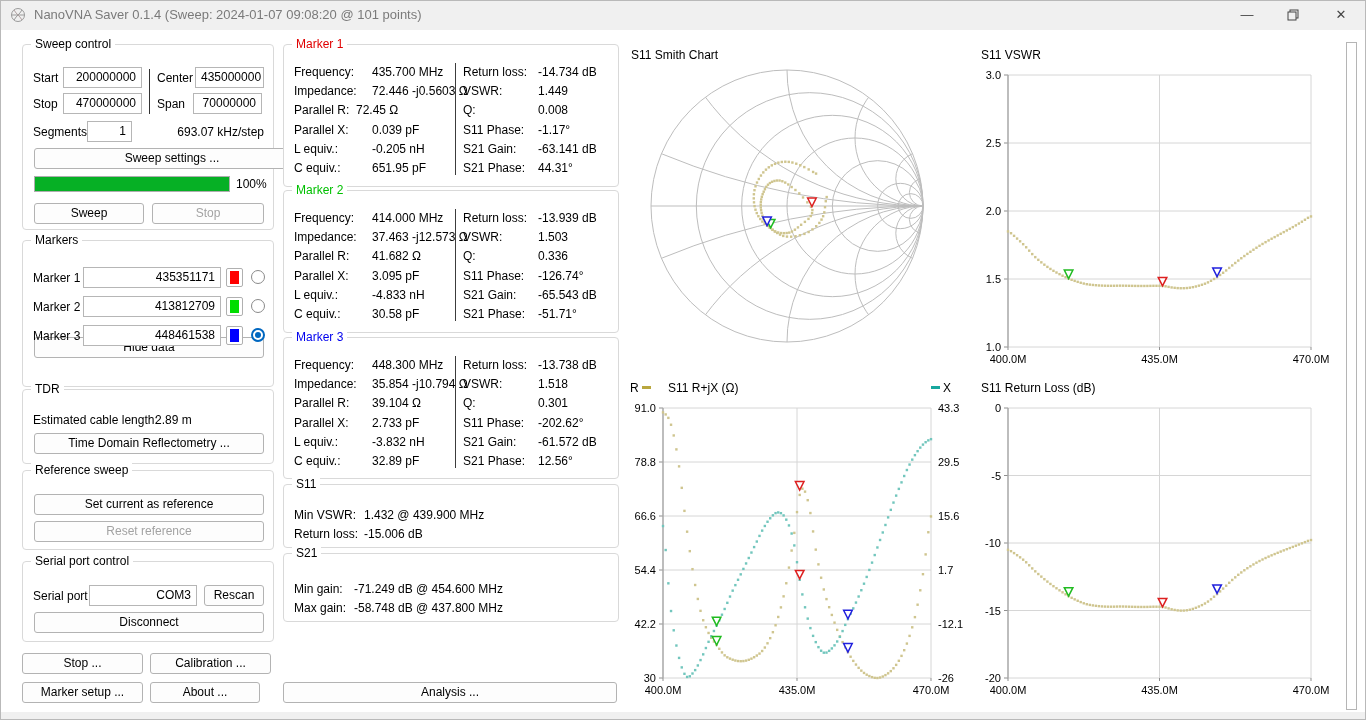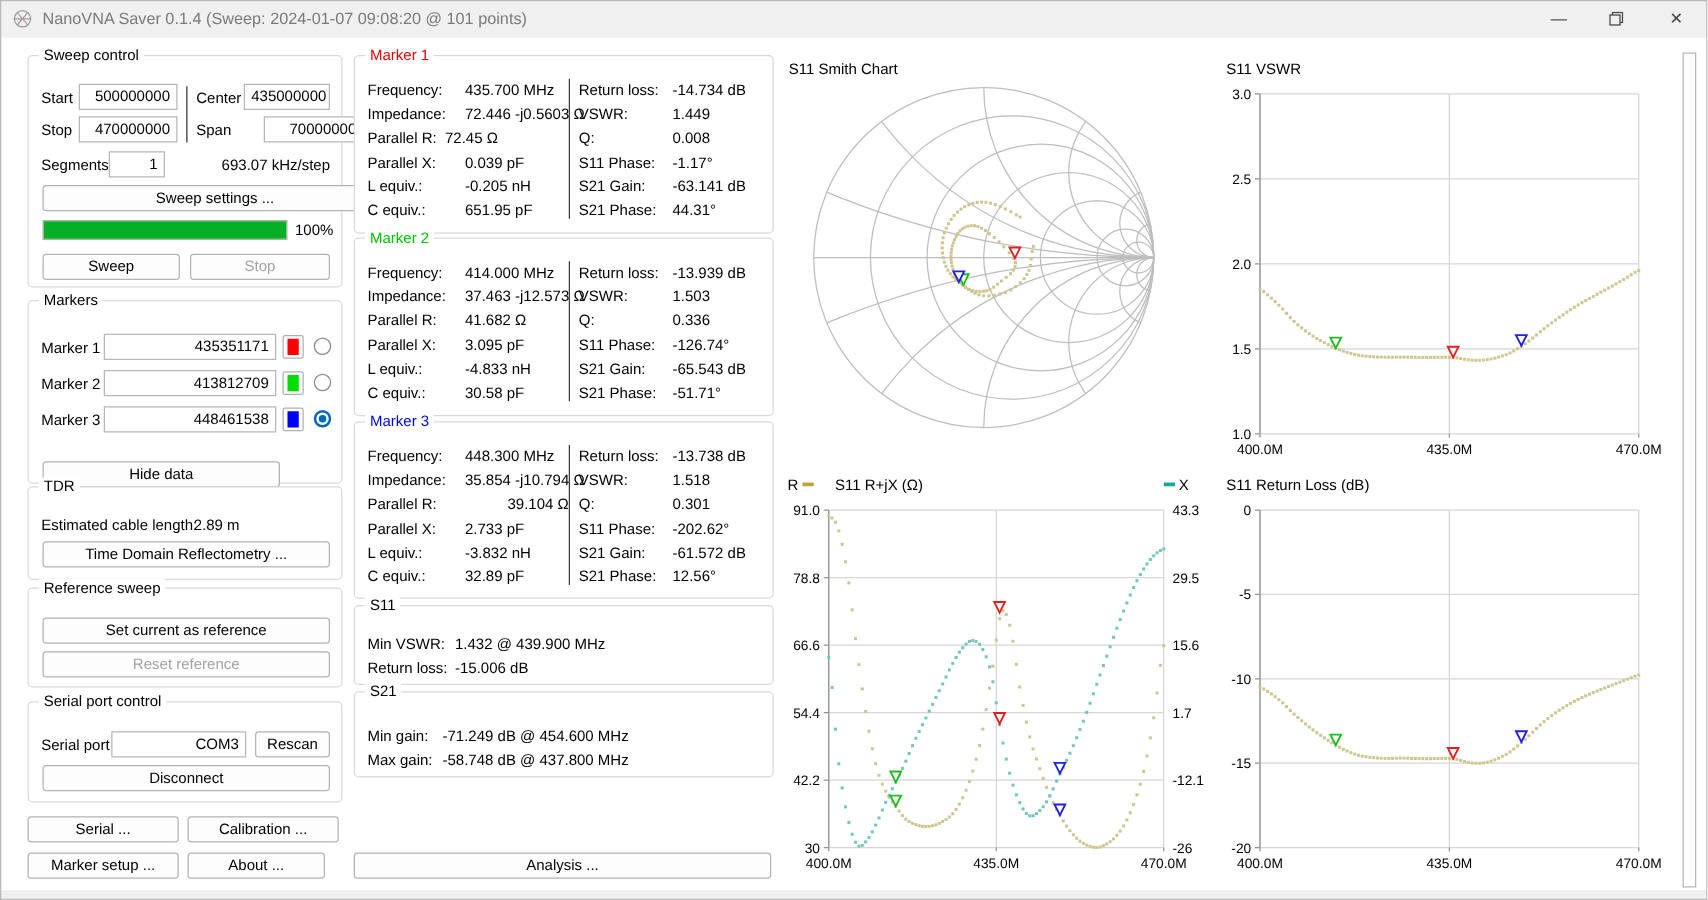--- a/index.html
+++ b/index.html
@@ -55,43 +55,43 @@
     </svg>
   </div>
   <div class="winbtn" style="left:1316px;width:50px">
     <span>✕</span>
   </div>
 </div>
 
 <div class="gbox" style="left:22px;top:44px;width:250px;height:184px">
   <span class="gtitle">Sweep control</span>
   <span class="lbl" style="left:10px;top:26px">Start</span>
-  <div class="inp" style="left:40px;top:22px;width:79px">500000000</div>
+  <div class="inp" style="left:40px;top:22px;width:79px">200000000</div>
   <div class="vline" style="left:126px;top:24px;height:45px"></div>
   <span class="lbl" style="left:134px;top:26px">Center</span>
   <div class="inp" style="left:172px;top:22px;width:69px">435000000</div>
   <span class="lbl" style="left:10px;top:52px">Stop</span>
   <div class="inp" style="left:40px;top:48px;width:79px">470000000</div>
   <span class="lbl" style="left:134px;top:52px">Span</span>
-  <div class="inp" style="left:188px;top:48px;width:80px">70000000</div>
+  <div class="inp" style="left:170px;top:48px;width:69px">70000000</div>
   <span class="lbl" style="left:10px;top:80px">Segments</span>
   <div class="inp" style="left:64px;top:76px;width:45px">1</div>
   <span class="lbl" style="left:129px;top:80px;width:112px;text-align:right">693.07 kHz/step</span>
   <div class="btn" style="left:11px;top:103px;width:276px">Sweep settings ...</div>
   <div class="progress" style="left:11px;top:131px;width:196px;height:16px">
     <div style="width:100%"></div>
   </div>
   <span class="lbl" style="left:213px;top:132px">100%</span>
   <div class="btn" style="left:11px;top:158px;width:110px">Sweep</div>
   <div class="btn disabled" style="left:129px;top:158px;width:112px">Stop</div>
 </div>
 
 <div class="gbox" style="left:22px;top:240px;width:250px;height:145px" id="markers-box">
   <span class="gtitle">Markers</span>
-  <div class="btn" style="left:11px;top:128px;width:190px">Hide data</div>
+  <div class="btn" style="left:11px;top:96px;width:230px">Hide data</div>
 <div style="position: absolute; left: 0px; top: 26px; width: 250px; height: 21px;">
       <div class="lbl" style="left: 10px; top: 4px;">Marker 1</div>
       <div class="inp" style="left: 60px; top: 0px; width: 138px;">435351171</div>
       <div class="swatch" style="left: 203px; top: 1px;">
         <div style="position: absolute; left: 3px; top: 2px; width: 9px; height: 13px; background: rgb(255, 0, 0);"></div>
       </div>
       <div class="radio" style="left: 228px; top: 3px;"></div>
     </div>
     <div style="position: absolute; left: 0px; top: 55px; width: 250px; height: 21px;">
       <div class="lbl" style="left: 10px; top: 4px;">Marker 2</div>
@@ -125,21 +125,21 @@
 </div>
 
 <div class="gbox" style="left:22px;top:561px;width:250px;height:79px">
   <span class="gtitle">Serial port control</span>
   <span class="lbl" style="left:10px;top:27px">Serial port</span>
   <div class="inp" style="left:66px;top:23px;width:108px">COM3</div>
   <div class="btn" style="left:181px;top:23px;width:60px">Rescan</div>
   <div class="btn" style="left:11px;top:50px;width:230px">Disconnect</div>
 </div>
 
-<div class="btn" style="left:22px;top:653px;width:121px">Serial ...</div>
+<div class="btn" style="left:22px;top:653px;width:121px">Stop ...</div>
 <div class="btn" style="left:150px;top:653px;width:121px">Calibration ...</div>
 <div class="btn" style="left:22px;top:682px;width:121px">Marker setup ...</div>
 <div class="btn" style="left:150px;top:682px;width:110px">About ...</div>
 
 <div id="marker-details-host">
     <div class="gbox" style="left: 283px; top: 44px; width: 334px; height: 141px;">
       <div class="gtitle" style="color: rgb(224, 0, 0);">Marker 1</div>
       <div style="position: absolute; left: 171px; top: 18px; width: 1px; height: 112px; background: rgb(60, 60, 60);"></div>
       <div class="lbl" style="left: 10px; top: 20px;">Frequency:</div>
       <div class="lbl" style="left: 88px; top: 20px;">435.700 MHz</div>
@@ -195,21 +195,21 @@
       <div class="lbl" style="left: 254px; top: 116px;">-51.71°</div>
     </div>
     <div class="gbox" style="left: 283px; top: 337px; width: 334px; height: 140px;">
       <div class="gtitle" style="color: rgb(0, 0, 238);">Marker 3</div>
       <div style="position: absolute; left: 171px; top: 18px; width: 1px; height: 112px; background: rgb(60, 60, 60);"></div>
       <div class="lbl" style="left: 10px; top: 20px;">Frequency:</div>
       <div class="lbl" style="left: 88px; top: 20px;">448.300 MHz</div>
       <div class="lbl" style="left: 10px; top: 39.2px;">Impedance:</div>
       <div class="lbl" style="left: 88px; top: 39.2px;">35.854 -j10.794 Ω</div>
       <div class="lbl" style="left: 10px; top: 58.4px;">Parallel R:</div>
-      <div class="lbl" style="left: 88px; top: 58.4px; margin-left: 34px;">39.104 Ω</div>
+      <div class="lbl" style="left: 88px; top: 58.4px;">39.104 Ω</div>
       <div class="lbl" style="left: 10px; top: 77.6px;">Parallel X:</div>
       <div class="lbl" style="left: 88px; top: 77.6px;">2.733 pF</div>
       <div class="lbl" style="left: 10px; top: 96.8px;">L equiv.:</div>
       <div class="lbl" style="left: 88px; top: 96.8px;">-3.832 nH</div>
       <div class="lbl" style="left: 10px; top: 116px;">C equiv.:</div>
       <div class="lbl" style="left: 88px; top: 116px;">32.89 pF</div>
       <div class="lbl" style="left: 179px; top: 20px;">Return loss:</div>
       <div class="lbl" style="left: 254px; top: 20px;">-13.738 dB</div>
       <div class="lbl" style="left: 179px; top: 39.2px;">VSWR:</div>
       <div class="lbl" style="left: 254px; top: 39.2px;">1.518</div>

